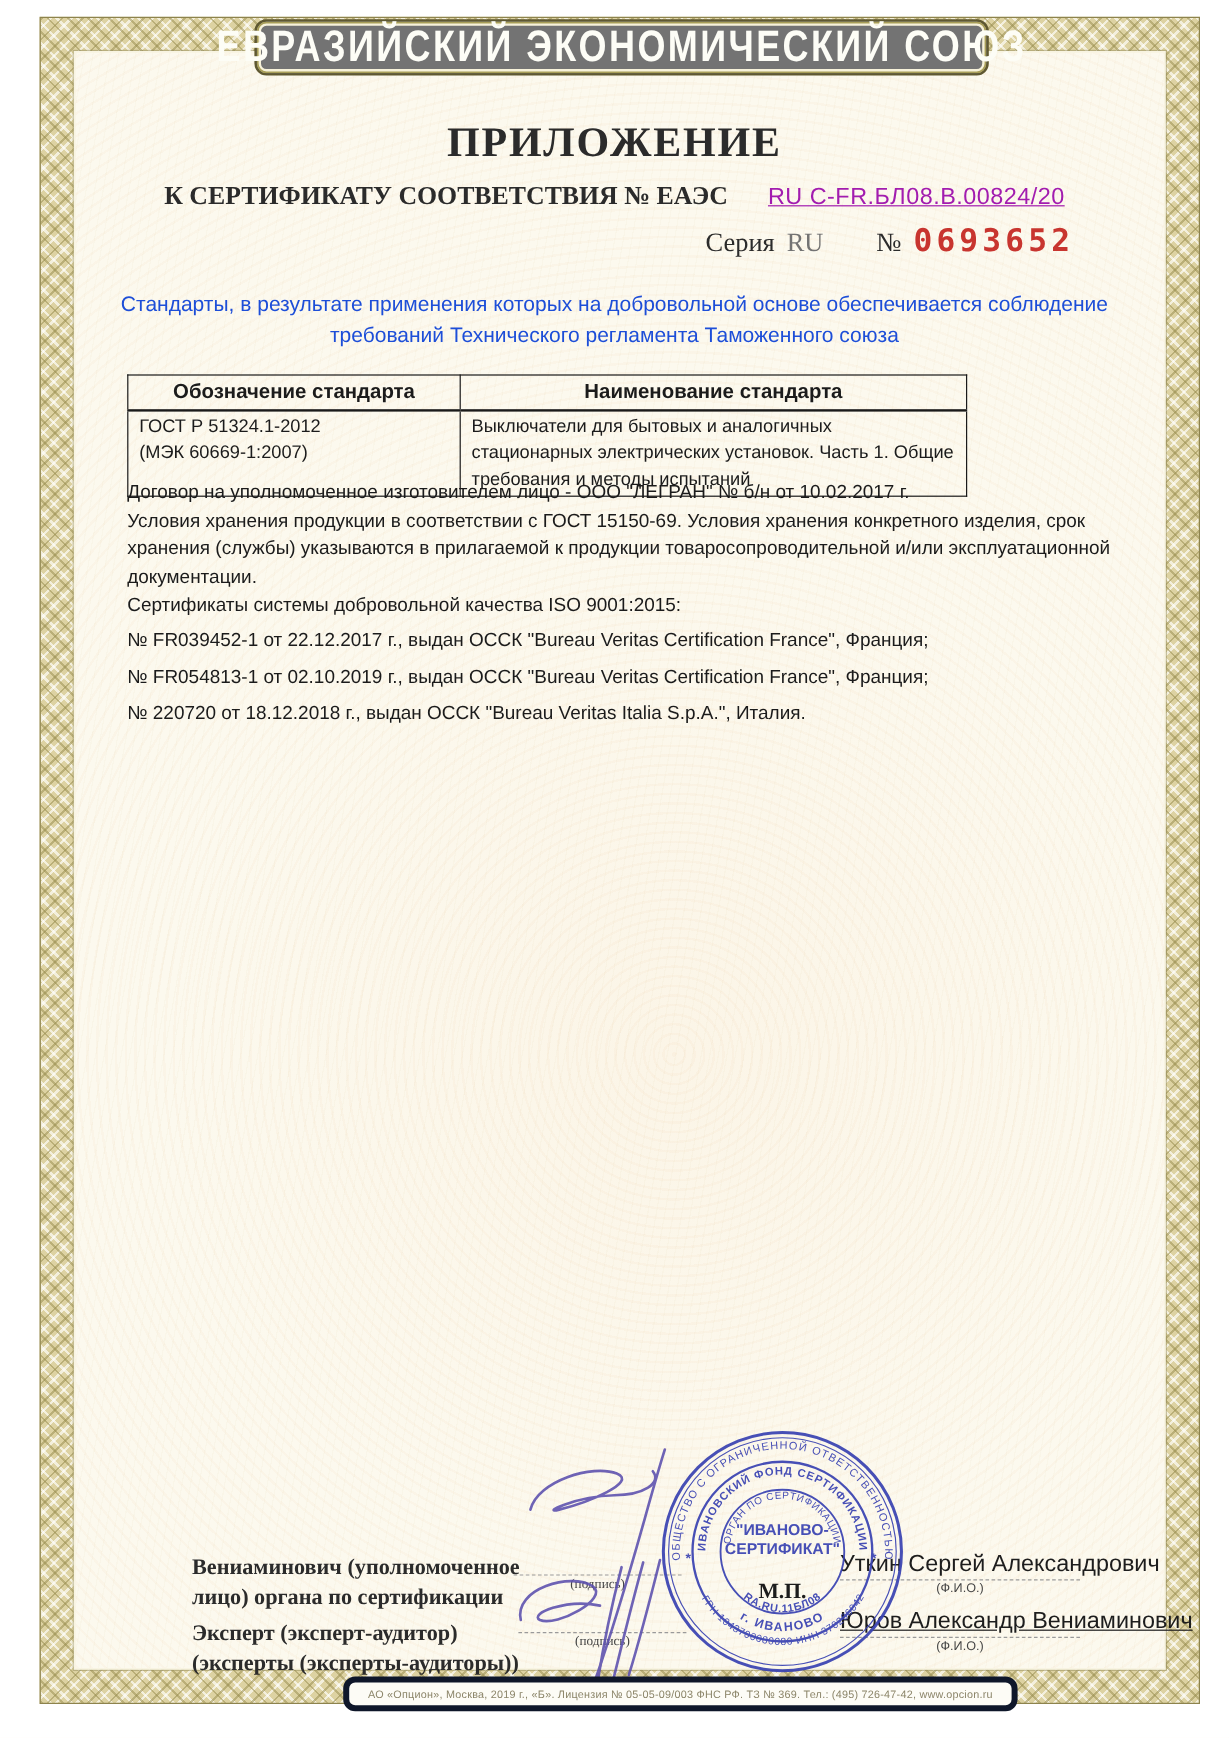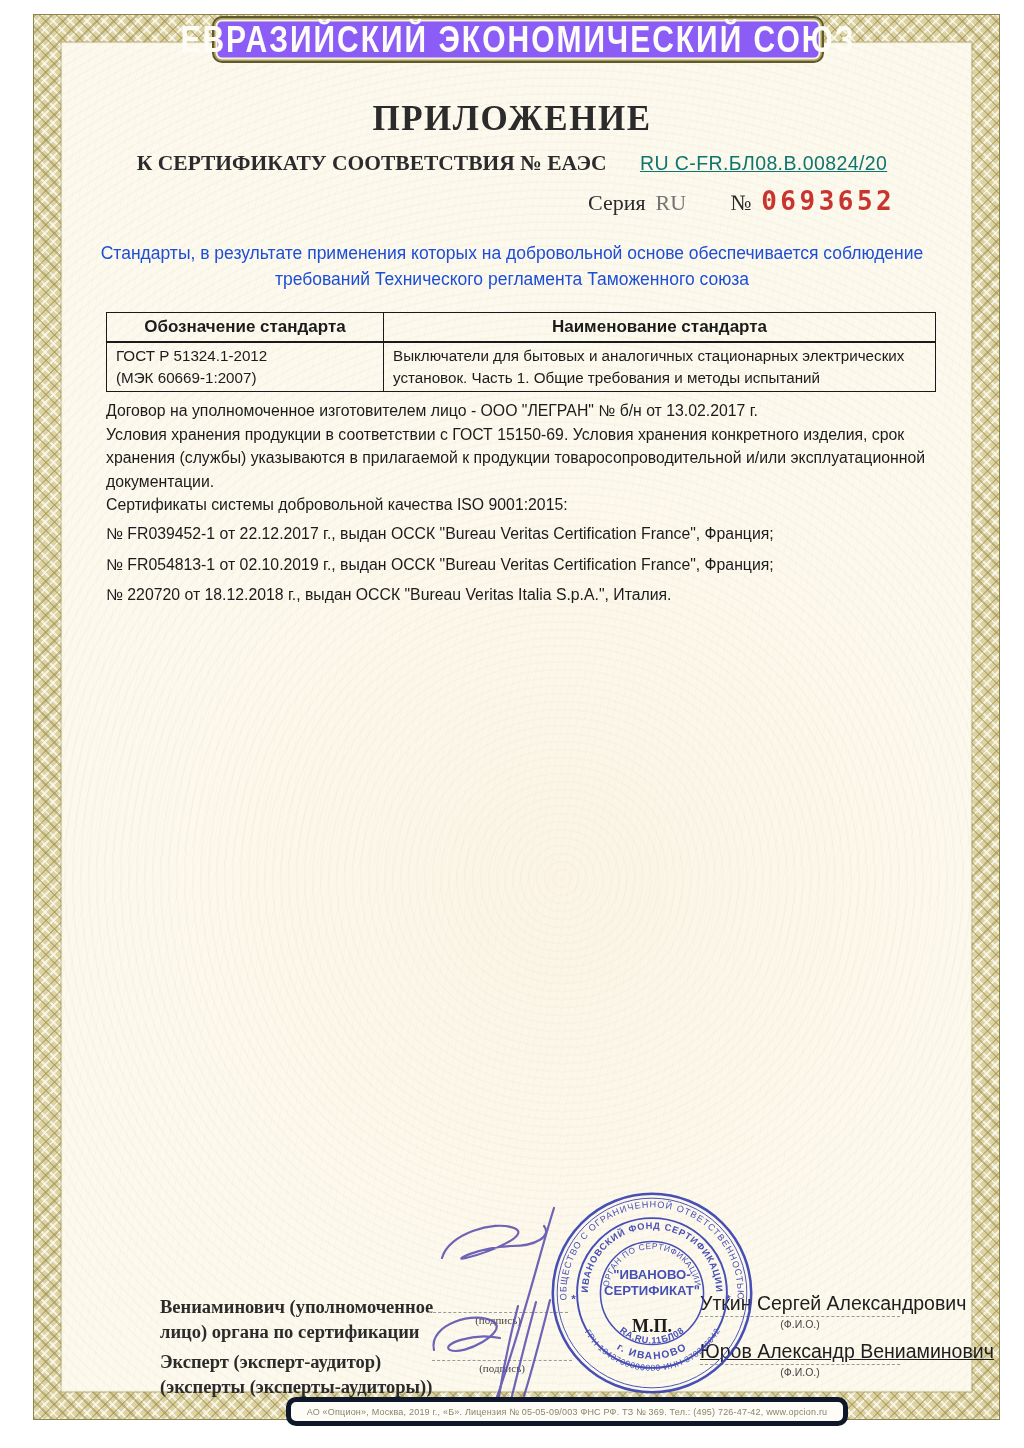--- a/index.html
+++ b/index.html
@@ -15,42 +15,42 @@
       repeating-linear-gradient(135deg, transparent 0 5px, rgba(255,255,252,.65) 5px 7px, transparent 7px 12px),
       #ddd2a2;}
   .interior{position:absolute;inset:29px;background:
       radial-gradient(circle at 55% 62%, rgba(238,166,96,.05), transparent 45%),
       repeating-radial-gradient(circle at 55% 62%, rgba(224,148,76,.045) 0 2px, transparent 2px 8px),
       repeating-linear-gradient(100deg, rgba(205,185,125,.05) 0 1px, transparent 1px 7px),
       #fcf9ee;
     box-shadow:0 0 0 1.5px #f8f4e2, 0 0 0 2.5px rgba(140,130,80,.45);}
   
   .banner{position:absolute;left:212px;top:16px;width:612px;height:47px;z-index:4;
-    background:#8b5cf6;border:2px solid #5f5830;border-radius:10px;box-sizing:border-box;
+    background:#737373;border:2px solid #5f5830;border-radius:10px;box-sizing:border-box;
     box-shadow:inset 0 0 0 1.5px #a89e58, inset 0 0 0 3.5px #f7f2da;
     display:flex;align-items:center;justify-content:center;}
   .banner span{color:#fdfdf6;font-weight:700;font-size:30px;letter-spacing:2px;
     transform:scaleY(1.22);white-space:nowrap;}
   
   .title{position:absolute;left:0;top:99px;width:1024px;text-align:center;
     font-family:"Liberation Serif",serif;font-weight:700;font-size:35px;letter-spacing:1.5px;color:#2b2b2b;}
   .subtitle{position:absolute;left:0;top:151px;width:1024px;text-align:center;white-space:nowrap;
     font-family:"Liberation Serif",serif;font-weight:700;font-size:21.5px;color:#2b2b2b;}
   .cert-no{font-family:"Liberation Sans",sans-serif;font-weight:400;font-size:19.5px;
-    text-decoration:underline;letter-spacing:.4px;color:#0f766e;margin-left:28px;}
+    text-decoration:underline;letter-spacing:.4px;color:#a21caf;margin-left:28px;}
   .series-line{position:absolute;left:588px;top:186px;white-space:nowrap;
     font-family:"Liberation Serif",serif;font-size:22px;color:#2b2b2b;}
   .series-value{color:#737373;margin-left:10px;}
   .number-sign{margin-left:44px;}
   .form-number{color:#c8352f;font-family:"DejaVu Sans Mono",monospace;font-weight:700;
     font-size:26px;letter-spacing:3.5px;margin-left:10px;}
   .intro{position:absolute;left:92px;top:240px;width:840px;text-align:center;
     font-size:17.5px;line-height:26px;color:#1d4ed8;}
   
-  .std-table{position:absolute;left:106px;top:312px;width:830px;border-collapse:collapse;
+  .std-table{position:absolute;left:106px;top:312px;width:700px;border-collapse:collapse;
     font-size:15.2px;color:#1b1b1b;}
   .std-table th,.std-table td{border:1.5px solid #1a1a1a;padding:2px 9px;box-sizing:border-box;}
   .std-table th{font-size:17px;font-weight:700;text-align:center;height:29px;border-bottom-width:2.5px;}
   .std-table td{vertical-align:top;line-height:22px;height:48px;}
   .col-designation{width:277px;}
   .pre{white-space:pre-line;}
   
   .body-text{position:absolute;left:106px;top:399px;width:832px;font-size:15.8px;color:#1b1b1b;}
   .body-text p{margin:0;line-height:23.5px;}
   .body-text p.cert-line{margin-top:4.5px;line-height:26px;}
@@ -113,21 +113,21 @@
     <tbody>
       <tr>
         <td class="pre">ГОСТ Р 51324.1-2012
 (МЭК 60669-1:2007)</td>
         <td>Выключатели для бытовых и аналогичных стационарных электрических установок. Часть 1. Общие требования и методы испытаний</td>
       </tr>
     </tbody>
   </table>
 
   <div class="body-text">
-    <p>Договор на уполномоченное изготовителем лицо - ООО "ЛЕГРАН" № б/н от 13.02.2017 г.</p>
+    <p>Договор на уполномоченное изготовителем лицо - ООО "ЛЕГРАН" № б/н от 10.02.2017 г.</p>
     <p>Условия хранения продукции в соответствии с ГОСТ 15150-69. Условия хранения конкретного изделия, срок хранения (службы) указываются в прилагаемой к продукции товаросопроводительной и/или эксплуатационной документации.</p>
     <p>Сертификаты системы добровольной качества ISO 9001:2015:</p>
     <p class="cert-line">№ FR039452-1 от 22.12.2017 г., выдан ОССК "Bureau Veritas Certification France", Франция;</p>
     <p class="cert-line">№ FR054813-1 от 02.10.2019 г., выдан ОССК "Bureau Veritas Certification France", Франция;</p>
     <p class="cert-line">№ 220720 от 18.12.2018 г., выдан ОССК "Bureau Veritas Italia S.p.A.", Италия.</p>
   </div>
 
   <div class="role role1 pre">Вениаминович (уполномоченное
 лицо) органа по сертификации</div>
   <div class="role role2 pre">Эксперт (эксперт-аудитор)

